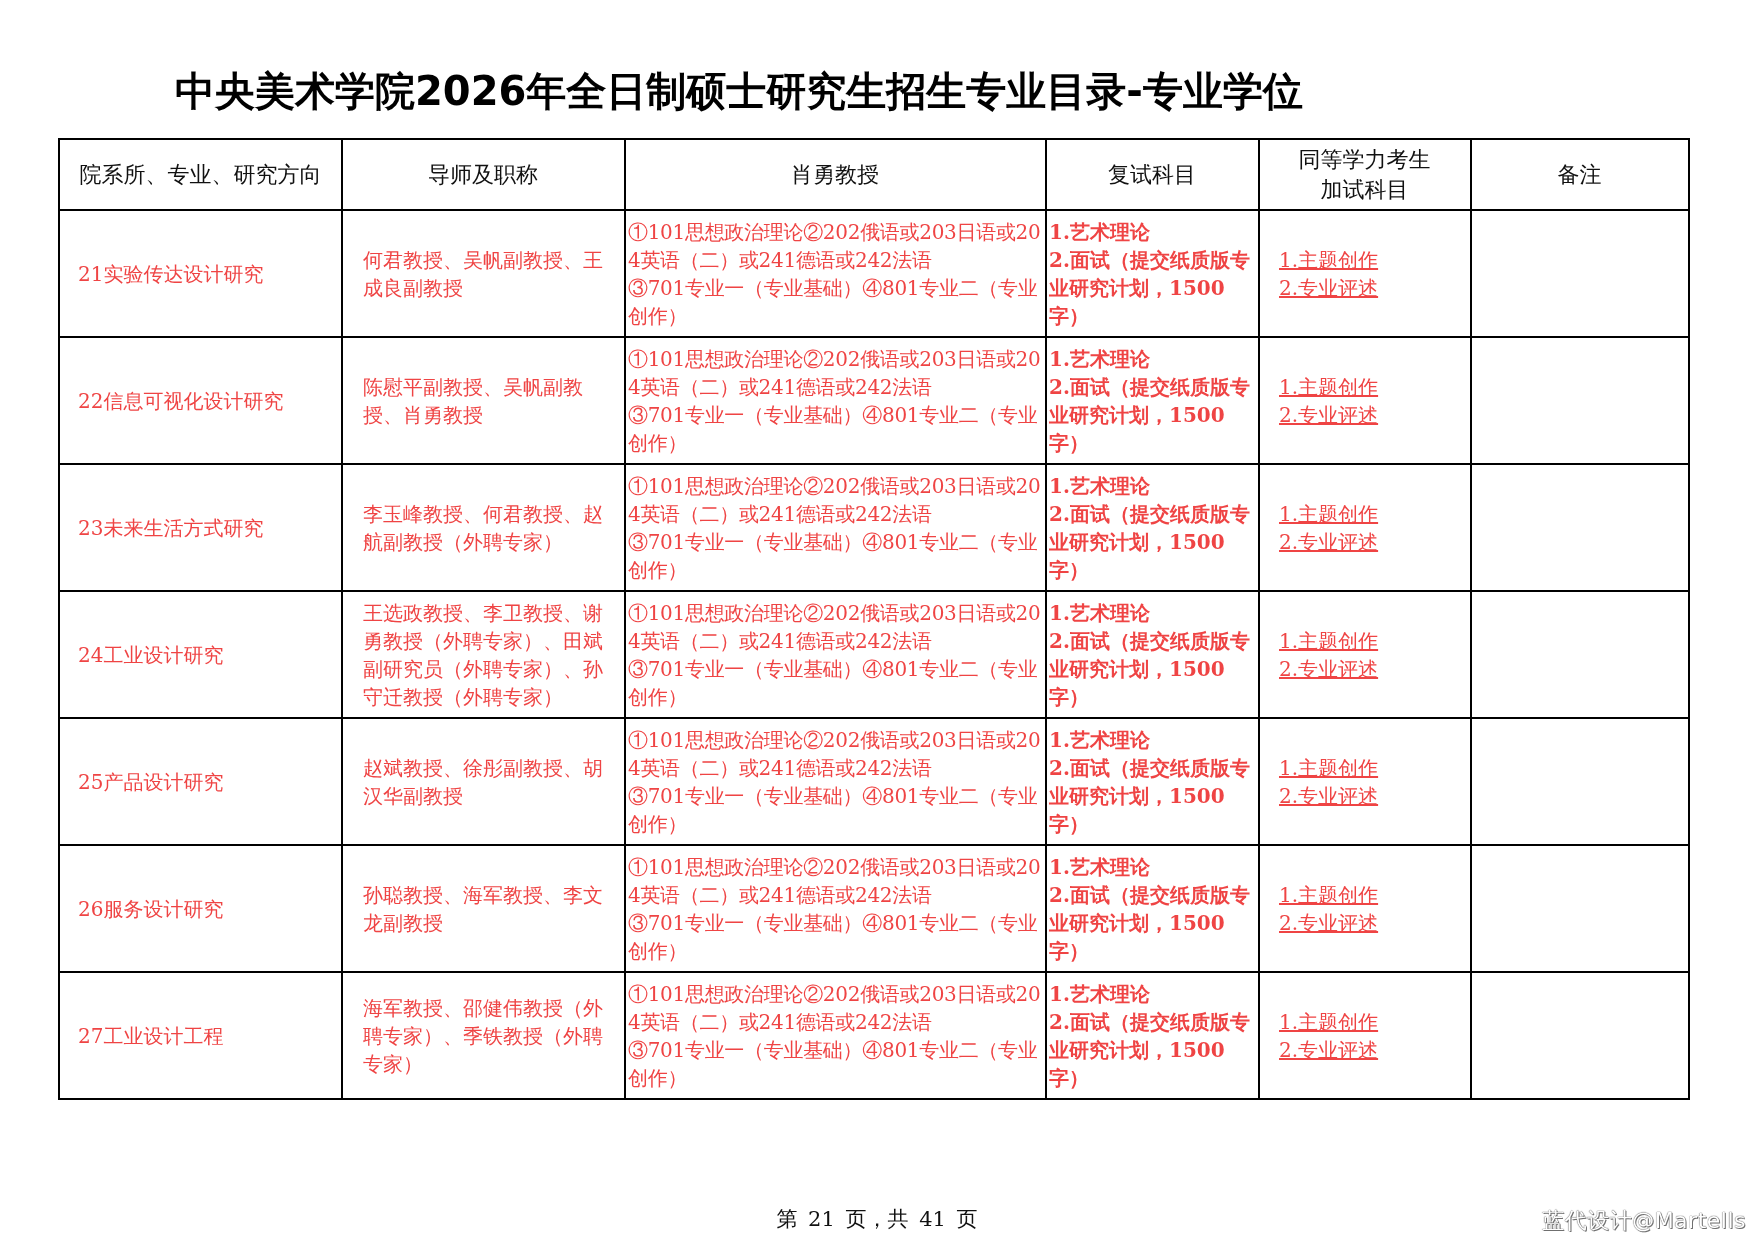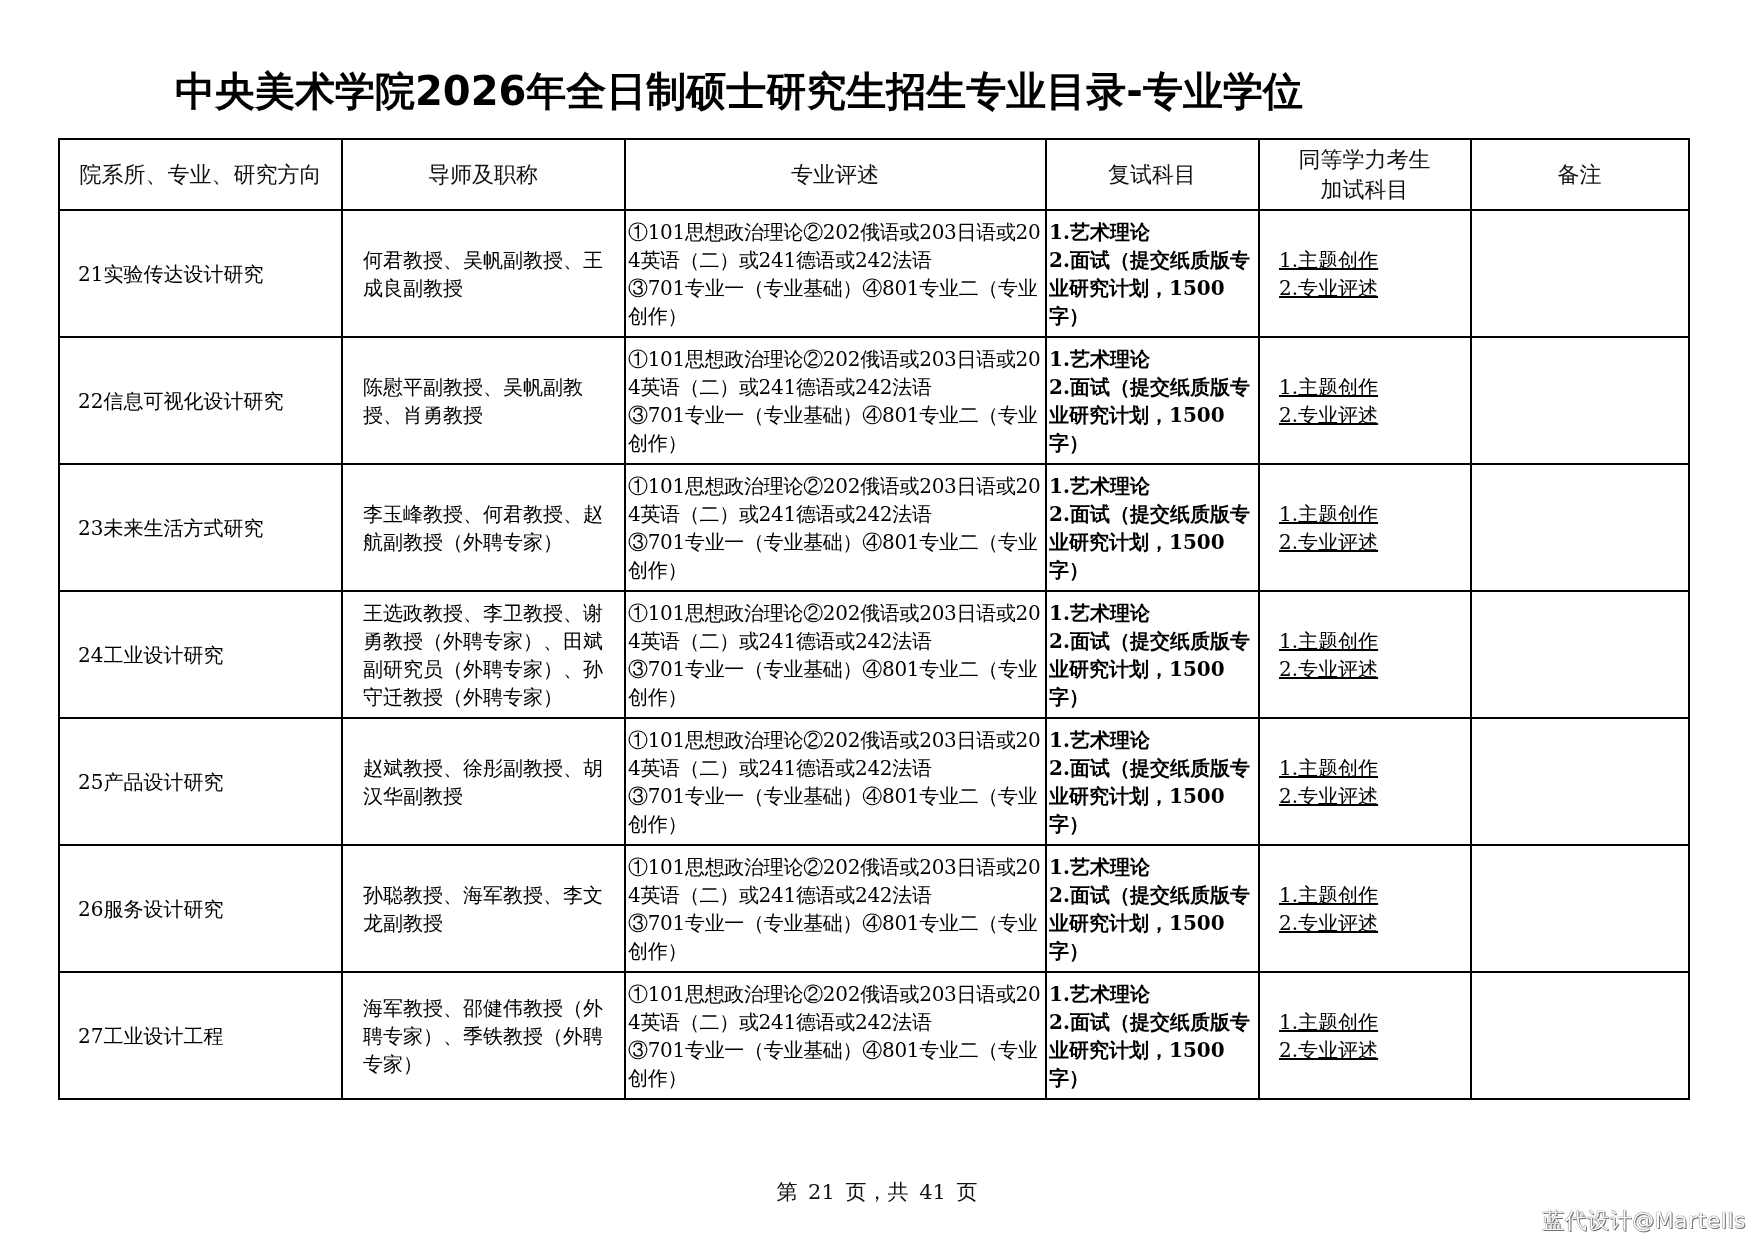--- a/index.html
+++ b/index.html
@@ -49,36 +49,36 @@
       font-size: 22px;
       line-height: 30px;
       text-align: center;
       color: #111111;
     }
     .catalog-table td {
       height: 125px;
       font-size: 20px;
       line-height: 28px;
       text-align: left;
-      color: #000000;
+      color: #ef4444;
     }
     .cell-inner {
       padding: 0 4px 0 3px;
       white-space: pre-line;
       word-break: break-all;
     }
     .col-dept .cell-inner { padding-left: 18px; }
     .col-advisor .cell-inner { padding-left: 20px; padding-right: 6px; }
     .col-prelim .cell-inner { padding-left: 2px; padding-right: 0; letter-spacing: -0.3px; }
     .col-retest .cell-inner { padding-left: 2px; padding-right: 2px; font-weight: bold; }
     .col-extra .cell-inner { padding-left: 19px; text-decoration: underline; }
     .page-footer {
       position: absolute;
       left: 0;
-      top: 1178px;
+      top: 1205px;
       width: 1754px;
       text-align: center;
       font-size: 21px;
       line-height: 28px;
       color: #111111;
       word-spacing: 4px;
     }
     .watermark {
       position: absolute;
       right: 8px;
@@ -107,21 +107,21 @@
   </colgroup>
   <thead>
     <tr>
       <th>
           <div class="cell-inner" style="white-space:normal;padding:0 6px">院系所、专业、研究方向</div>
         </th>
       <th>
           <div class="cell-inner">导师及职称</div>
         </th>
       <th>
-          <div class="cell-inner">专业评述</div>
+          <div class="cell-inner">肖勇教授</div>
         </th>
       <th>
           <div class="cell-inner">复试科目</div>
         </th>
       <th>
           <div class="cell-inner">同等学力考生
 加试科目</div>
         </th>
       <th>
           <div class="cell-inner">备注</div>

